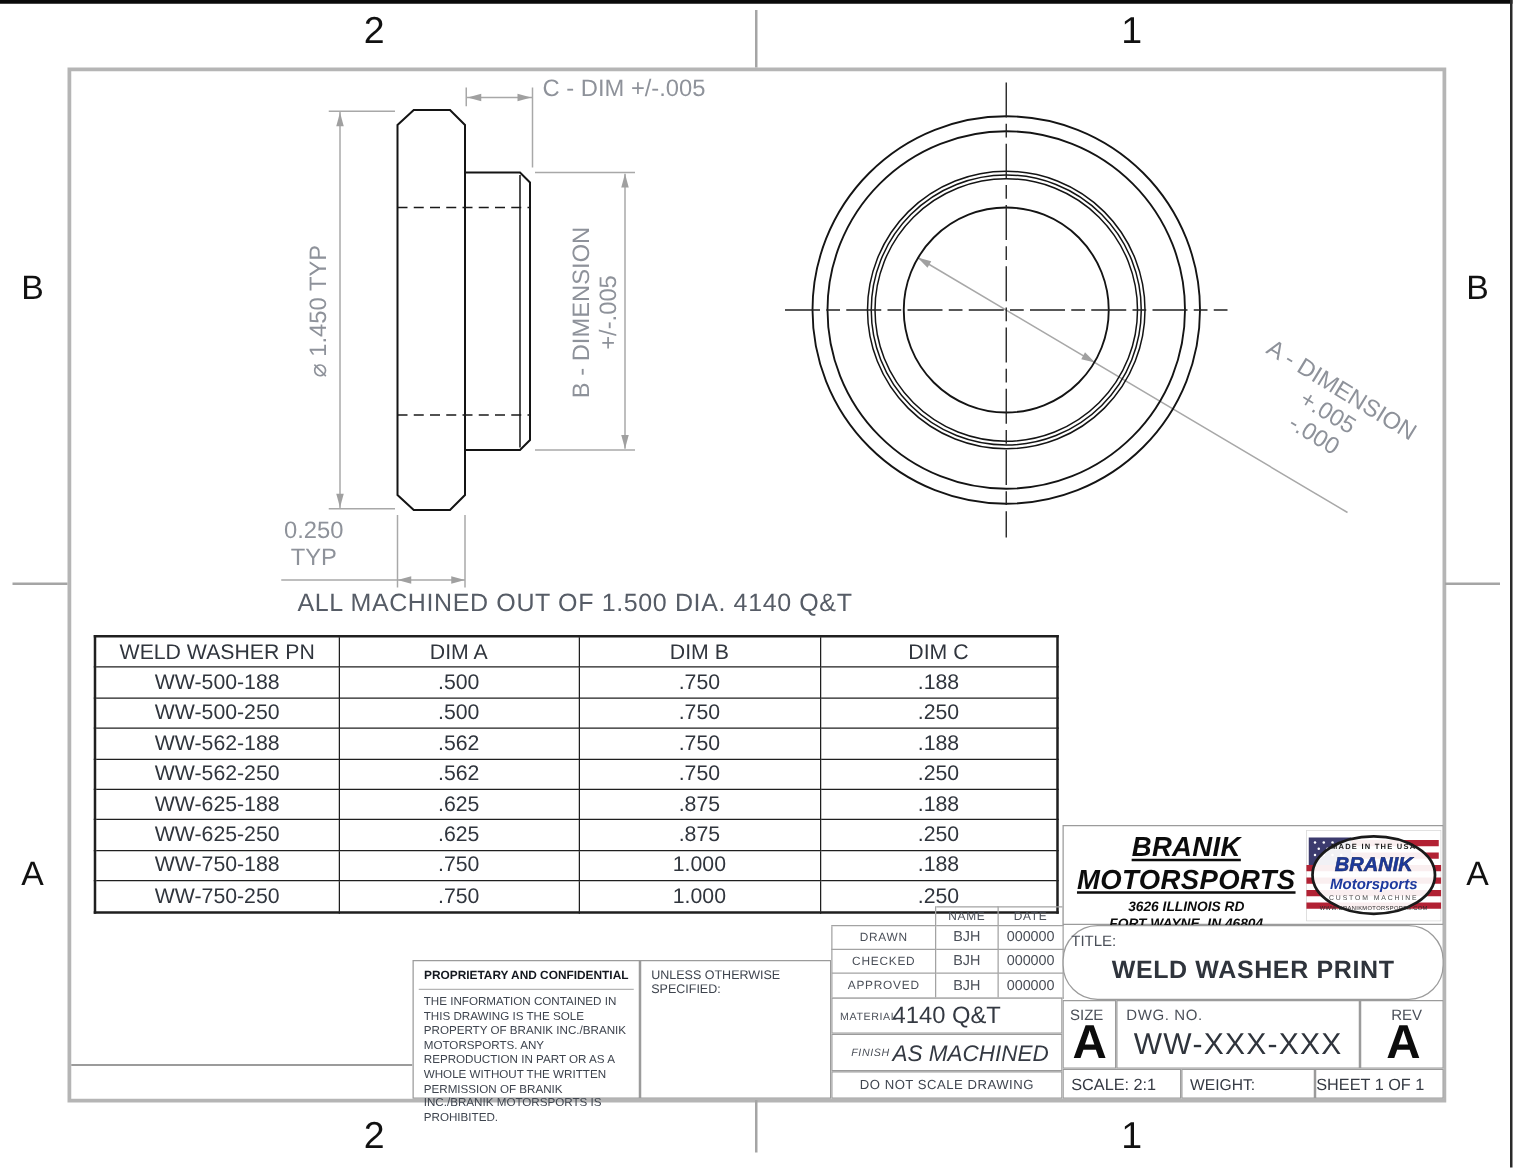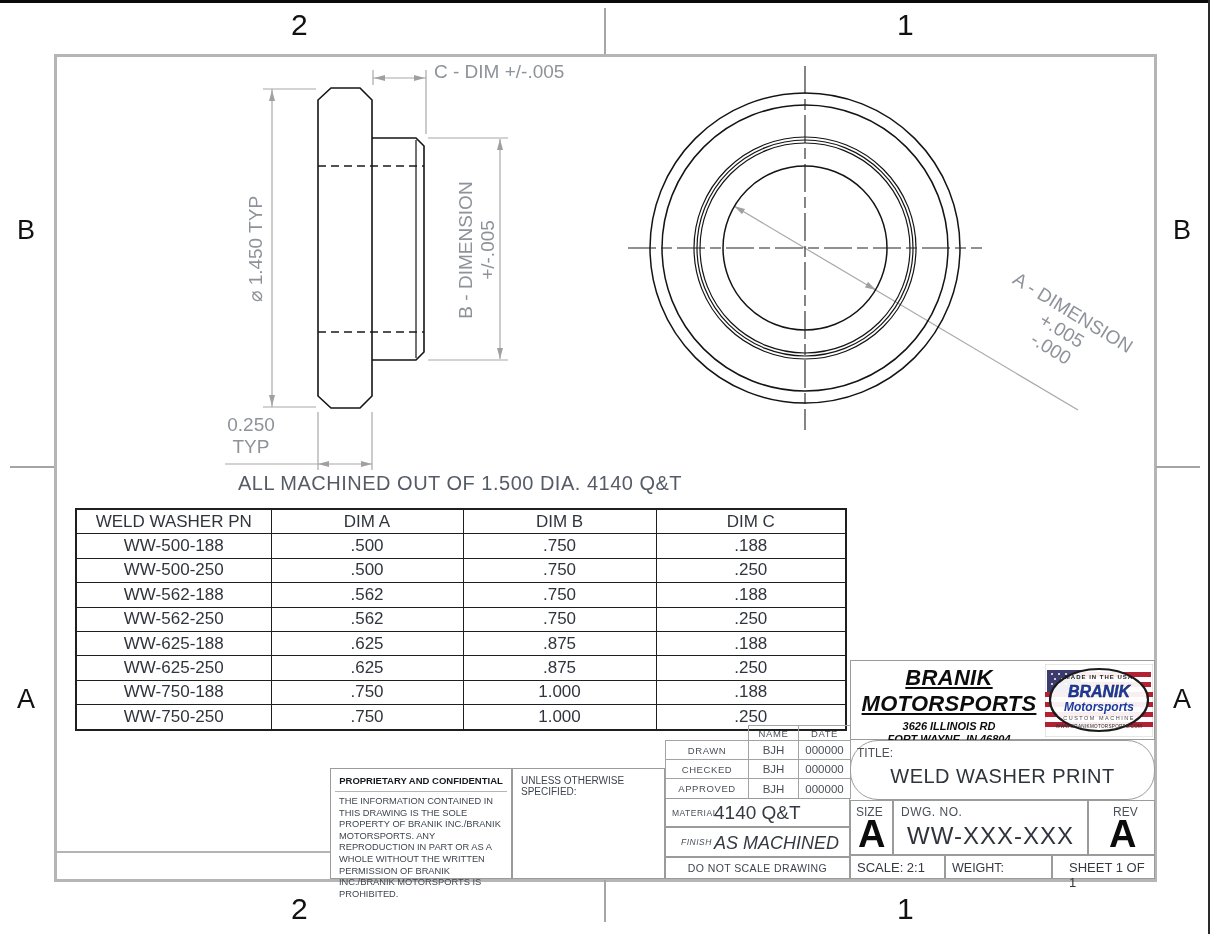--- a/index.html
+++ b/index.html
@@ -290,21 +290,21 @@
     <text x="54" y="15" text-anchor="middle" font-size="6" font-weight="bold" letter-spacing="1" fill="#1a1a1a">MADE IN THE USA</text>
     <text x="54" y="33" text-anchor="middle" font-size="16" font-weight="bold" font-style="italic" fill="#1d3a9e" stroke="#0e1f55" stroke-width="0.4">BRANIK</text>
     <text x="54" y="47" text-anchor="middle" font-size="12" font-style="italic" font-weight="bold" font-family="'DejaVu Serif', serif" fill="#1d3a9e">Motorsports</text>
     <text x="54" y="56" text-anchor="middle" font-size="5.5" letter-spacing="1.5" fill="#4a4a4a">CUSTOM MACHINE</text>
     <text x="54" y="64" text-anchor="middle" font-size="4.6" letter-spacing=".3" fill="#2a2a2a">WWW.BRANIKMOTORSPORTS.COM</text>
   </svg>
 </div>
 
 <div class="abs tb" style="left:850px;top:740px;width:305px;height:60px;border-radius:28px;">
   <div class="abs lbl" style="left:6px;top:5px;font-size:12px;">TITLE:</div>
-  <div class="abs" style="left:0;top:24px;width:100%;text-align:center;font-size:20px;color:#2f343c;letter-spacing:.5px;">WELD WASHER PRINT</div>
+  <div class="abs" style="left:0;top:24px;width:100%;text-align:center;font-size:20px;color:#2f343c;letter-spacing:.5px;font-weight:bold;">WELD WASHER PRINT</div>
 </div>
 
 <div class="abs tb" style="left:850px;top:800px;width:43px;height:55px;">
   <div class="abs lbl" style="left:5px;top:4px;font-size:12px;">SIZE</div>
   <div class="abs" style="left:7px;top:12px;font-size:38px;font-weight:bold;color:#0c0c0c;">A</div>
 </div>
 <div class="abs tb" style="left:893px;top:800px;width:195px;height:55px;">
   <div class="abs lbl" style="left:7px;top:4px;font-size:12px;letter-spacing:.5px;">DWG.  NO.</div>
   <div class="abs" style="left:0;top:21px;width:100%;text-align:center;font-size:24px;color:#2f343c;letter-spacing:1px;">WW-XXX-XXX</div>
 </div>
@@ -313,14 +313,14 @@
   <div class="abs" style="left:20px;top:12px;font-size:38px;font-weight:bold;color:#0c0c0c;">A</div>
 </div>
 
 <div class="abs tb" style="left:850px;top:855px;width:95px;height:24px;">
   <span style="position:absolute;left:6px;top:4px;font-size:13px;color:#343942;">SCALE: 2:1</span>
 </div>
 <div class="abs tb" style="left:945px;top:855px;width:107px;height:24px;">
   <span style="position:absolute;left:6px;top:5px;font-size:12.5px;color:#343942;">WEIGHT:</span>
 </div>
 <div class="abs tb" style="left:1052px;top:855px;width:103px;height:24px;">
-  <span style="position:absolute;left:16px;top:4px;font-size:13px;color:#343942;">SHEET 1 OF 1</span>
+  <span style="position:absolute;left:0;top:4px;font-size:13px;color:#343942;">SHEET 1 OF 1</span>
 </div>
 
 </body></html>

